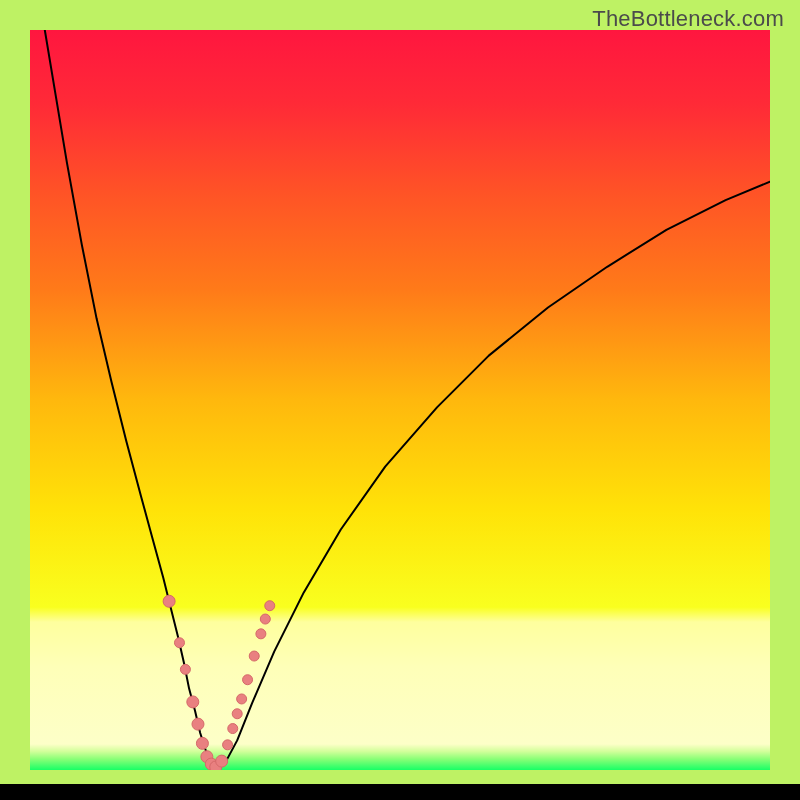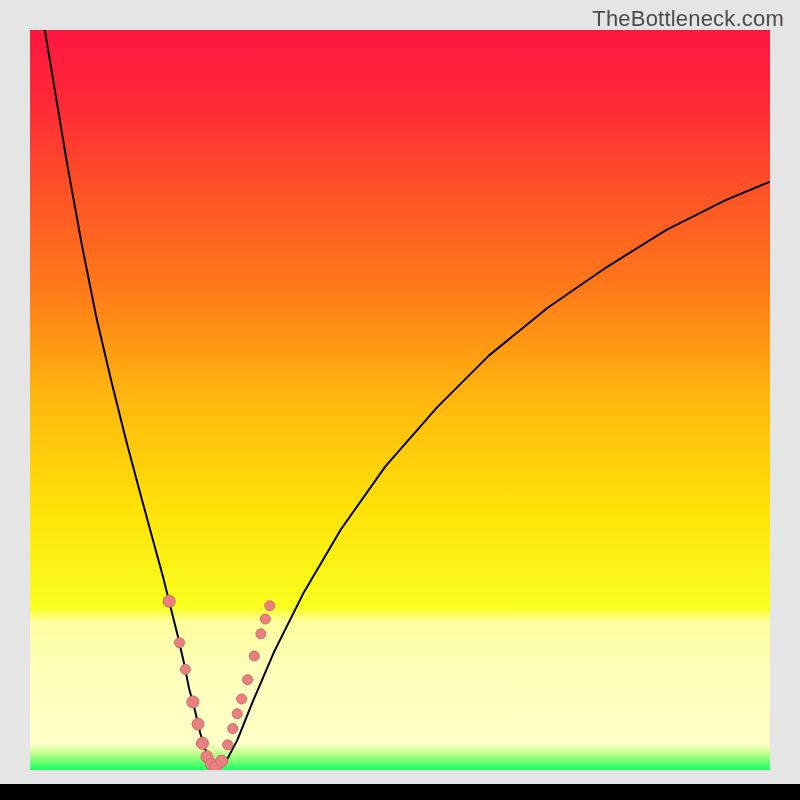--- a/index.html
+++ b/index.html
@@ -8,21 +8,21 @@
     width: 800px;
     height: 800px;
     overflow: hidden;
     background: #000;
     font-family: Arial, Helvetica, sans-serif;
   }
   .frame {
     position: absolute;
     left: 0; top: 0;
     width: 800px; height: 784px;
-    background: #e5e5e5;
+    background: #bef264;
   }
   .plot-area {
     position: absolute;
     left: 30px;
     top: 30px;
     width: 740px;
     height: 740px;
     overflow: hidden;
   }
   .plot-area svg {

